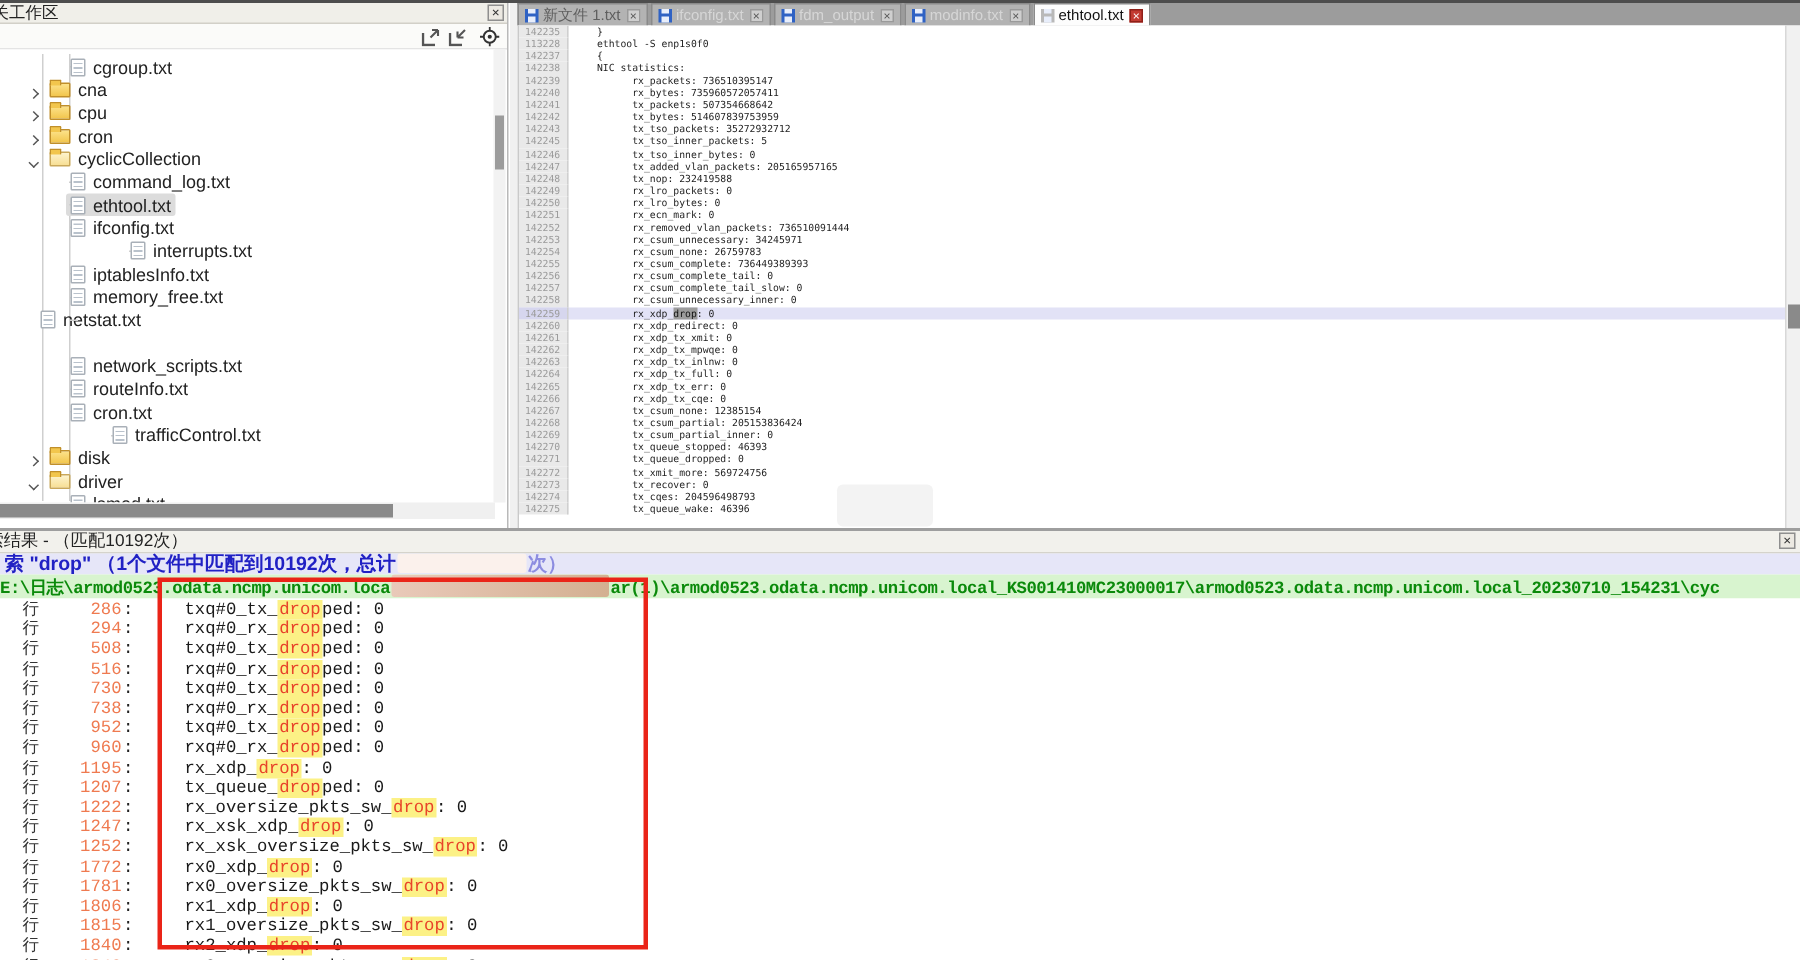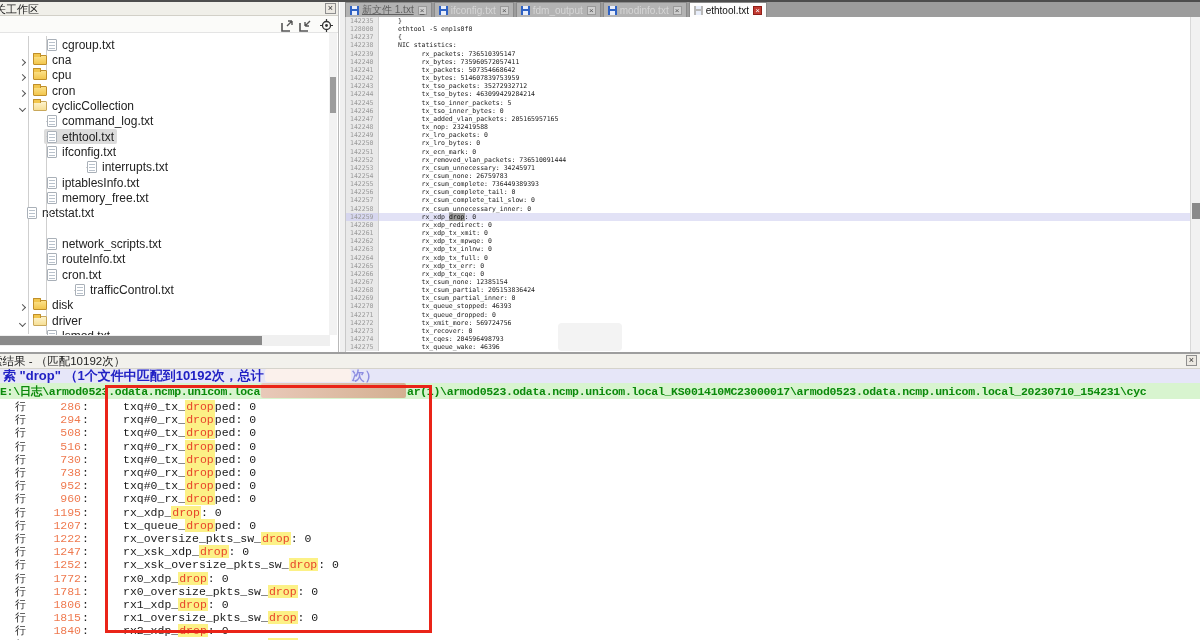--- a/index.html
+++ b/index.html
@@ -43,21 +43,21 @@
   .lp-vscroll { position:absolute; right:1px; top:31px; width:8px; height:302px; background:#f2f2f2; }
   .lp-vscroll .thumb { position:absolute; left:1px; top:44px; width:6px; height:36px; background:#9c9c9c; }
   .lp-hscroll { position:absolute; left:0; top:333px; width:330px; height:11px; background:#f0f0f0; }
   .lp-hscroll .thumb { position:absolute; left:0; top:1px; height:9px; width:262px; background:#8a8a8a; }
   .gap-strip { left:340px; top:2px; width:5px; height:350px; background:#f0f0f0; }
 
   
   #tabbar { left:345px; top:2px; width:855px; height:15px; background:#9c9c9c; display:flex; align-items:stretch; }
   .tab { display:flex; align-items:center; padding:0 4px; margin-right:2px; background:#b3b3b3;
     border:1px solid #8a8a8a; border-bottom:none; font-size:10px; white-space:nowrap; color:#d6d6d6; }
-  .tab.first { color:#5f5f5f;text-decoration:underline; }
+  .tab.first { color:#5f5f5f; }
   .tab.active { background:#fdfdfd; color:#111; }
   .floppy { display:inline-block; position:relative; width:9px; height:9px; background:#2f62c4; margin-right:3px; }
   .floppy::before { content:""; position:absolute; top:0; left:2px; width:5px; height:3px; background:#e8eefb; }
   .floppy::after  { content:""; position:absolute; bottom:0; left:2px; width:5px; height:4px; background:#e8eefb; }
   .tab.active .floppy { background:#b9b9b9; }
   .tclose { display:inline-block; width:9px; height:9px; margin-left:4px; background:#cfcfcf;
     border:1px solid #9a9a9a; font-size:8px; line-height:7px; text-align:center; color:#555; }
   .tab.active .tclose { background:#c23a31; border-color:#8f1f18; color:#fff; }
 
   
@@ -249,29 +249,28 @@
       </div>
       <div class="tab active">
         <span class="floppy"></span>
         <span>ethtool.txt</span>
         <span class="tclose">×</span>
       </div>
     </div>
 
   <div class="abs" id="editor">
       <div class="eline"><span class="ln">142235</span><span class="lt">}</span></div>
-      <div class="eline"><span class="ln">128000</span><span class="lt">ethtool -S enp1s0f0</span></div>
+      <div class="eline"><span class="ln">113228</span><span class="lt">ethtool -S enp1s0f0</span></div>
       <div class="eline"><span class="ln">142237</span><span class="lt">{</span></div>
       <div class="eline"><span class="ln">142238</span><span class="lt">NIC statistics:</span></div>
       <div class="eline"><span class="ln">142239</span><span class="lt">      rx_packets: 736510395147</span></div>
       <div class="eline"><span class="ln">142240</span><span class="lt">      rx_bytes: 735960572057411</span></div>
       <div class="eline"><span class="ln">142241</span><span class="lt">      tx_packets: 507354668642</span></div>
       <div class="eline"><span class="ln">142242</span><span class="lt">      tx_bytes: 514607839753959</span></div>
       <div class="eline"><span class="ln">142243</span><span class="lt">      tx_tso_packets: 35272932712</span></div>
-      <div class="eline"><span class="ln">142244</span><span class="lt">      tx_tso_bytes: 463099429284214</span></div>
       <div class="eline"><span class="ln">142245</span><span class="lt">      tx_tso_inner_packets: 5</span></div>
       <div class="eline"><span class="ln">142246</span><span class="lt">      tx_tso_inner_bytes: 0</span></div>
       <div class="eline"><span class="ln">142247</span><span class="lt">      tx_added_vlan_packets: 205165957165</span></div>
       <div class="eline"><span class="ln">142248</span><span class="lt">      tx_nop: 232419588</span></div>
       <div class="eline"><span class="ln">142249</span><span class="lt">      rx_lro_packets: 0</span></div>
       <div class="eline"><span class="ln">142250</span><span class="lt">      rx_lro_bytes: 0</span></div>
       <div class="eline"><span class="ln">142251</span><span class="lt">      rx_ecn_mark: 0</span></div>
       <div class="eline"><span class="ln">142252</span><span class="lt">      rx_removed_vlan_packets: 736510091444</span></div>
       <div class="eline"><span class="ln">142253</span><span class="lt">      rx_csum_unnecessary: 34245971</span></div>
       <div class="eline"><span class="ln">142254</span><span class="lt">      rx_csum_none: 26759783</span></div>

